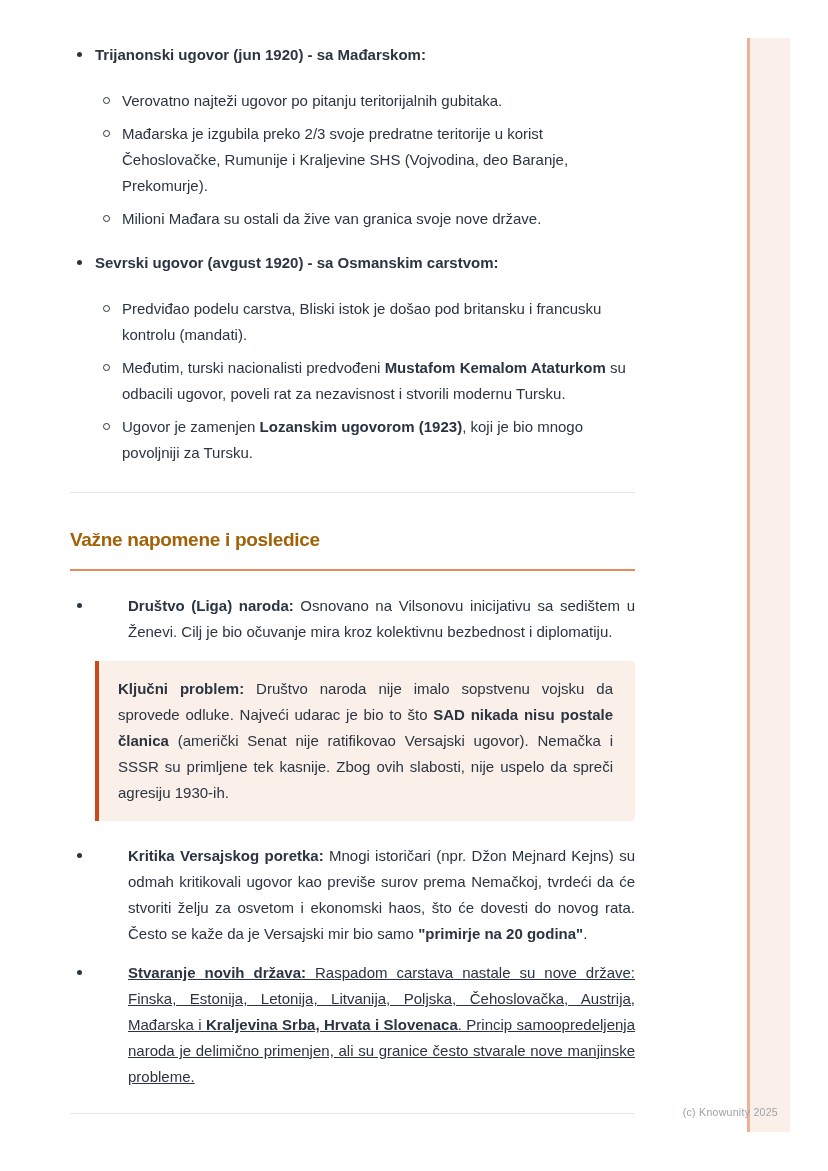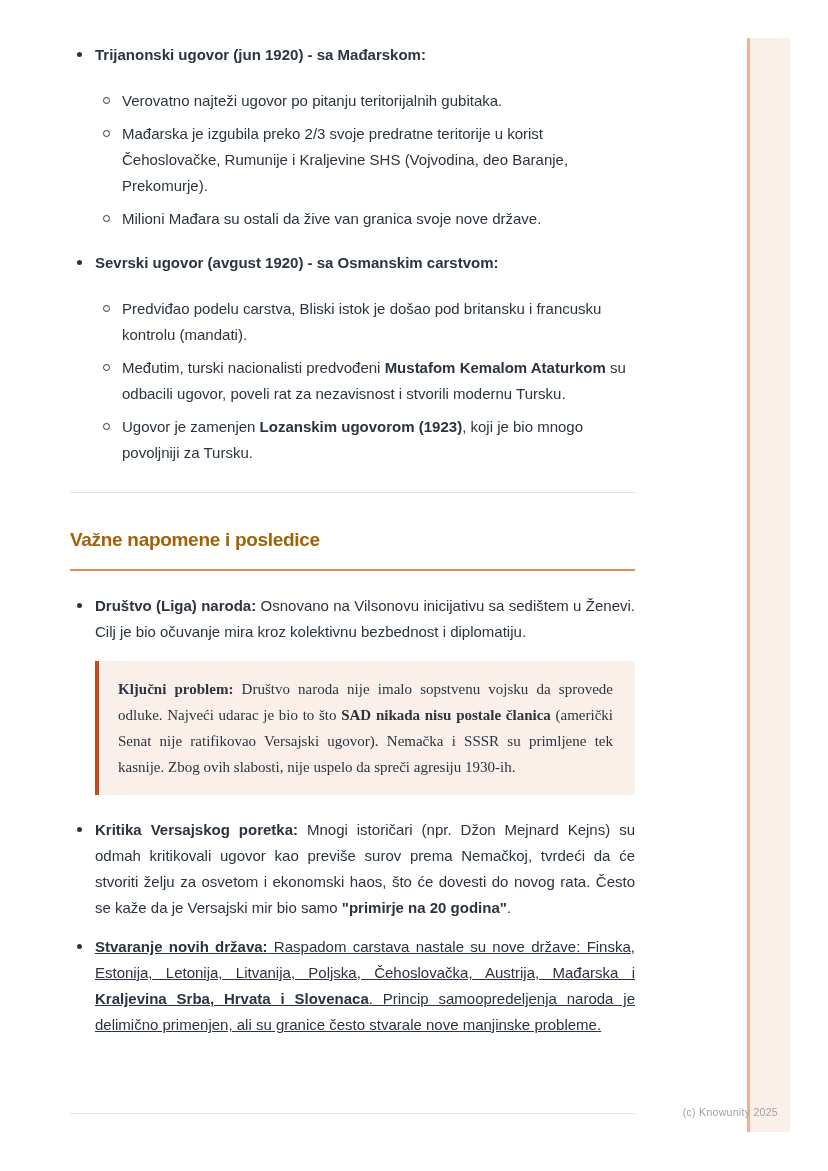--- a/index.html
+++ b/index.html
@@ -63,32 +63,31 @@
   .section-heading {
     margin-top:30px;
     font-size:19px;
     line-height:34px;
     font-weight:bold;
     color:#a16207;
     letter-spacing:-0.3px;
     padding-bottom:12px;
     border-bottom:2.5px solid #e78a5c;
   }
-  .note { margin-top:22px; }
+  .note { margin-top:22px;gap:33px; }
   .note-3 { margin-top:13px;text-decoration:underline; }
   .note .l1-text { text-align:justify; }
   .callout {
     margin-top:16px;
     margin-left:25px;
     background:#fbf0e9;
     border-left:4px solid #c8491e;
     border-radius:0 4px 4px 0;
     padding:15px 22px 15px 19px;
     text-align:justify;
-    font-family:Liberation Serif, serif;
   }
   .footer-row {
     position:absolute;
     left:0; top:1104px;
     width:828px; height:22px;
     z-index:3;
   }
   .footer-divider {
     position:absolute;
     left:70px; top:9px;

